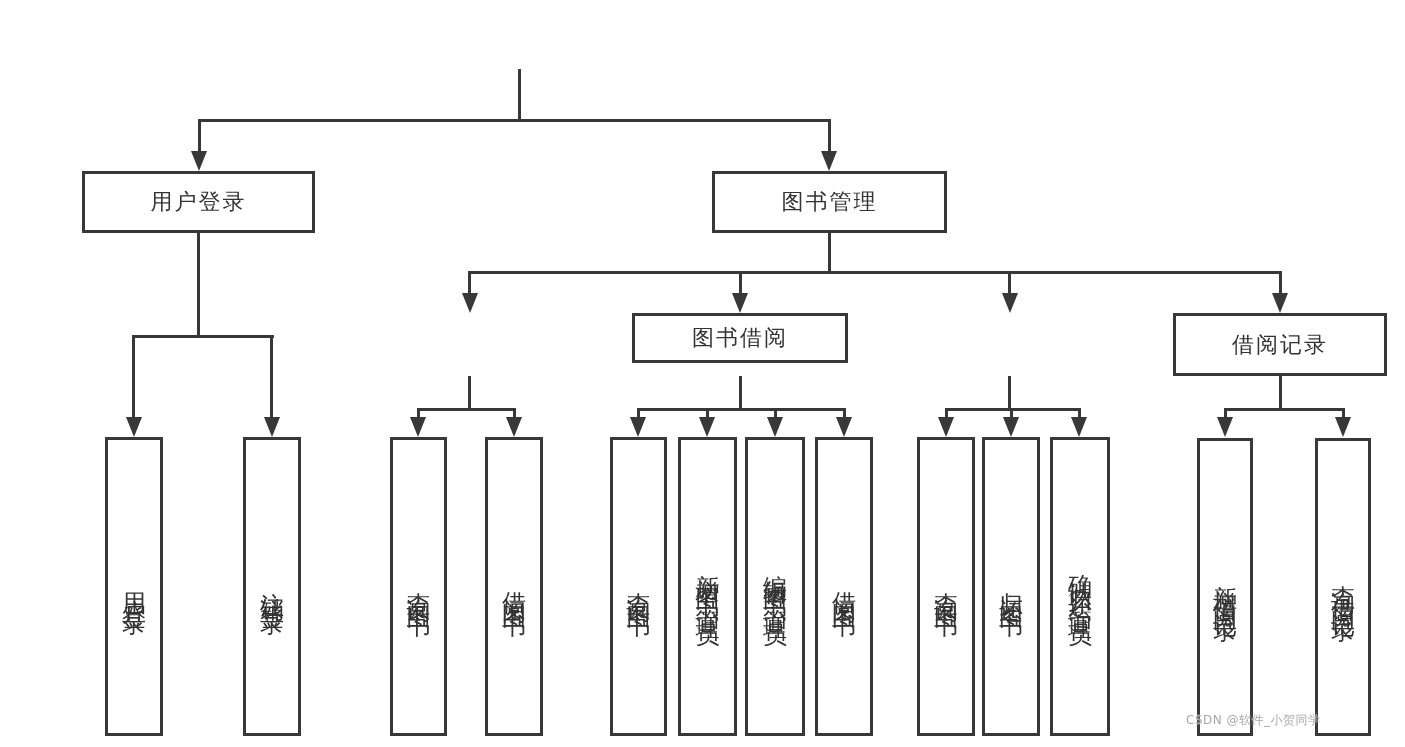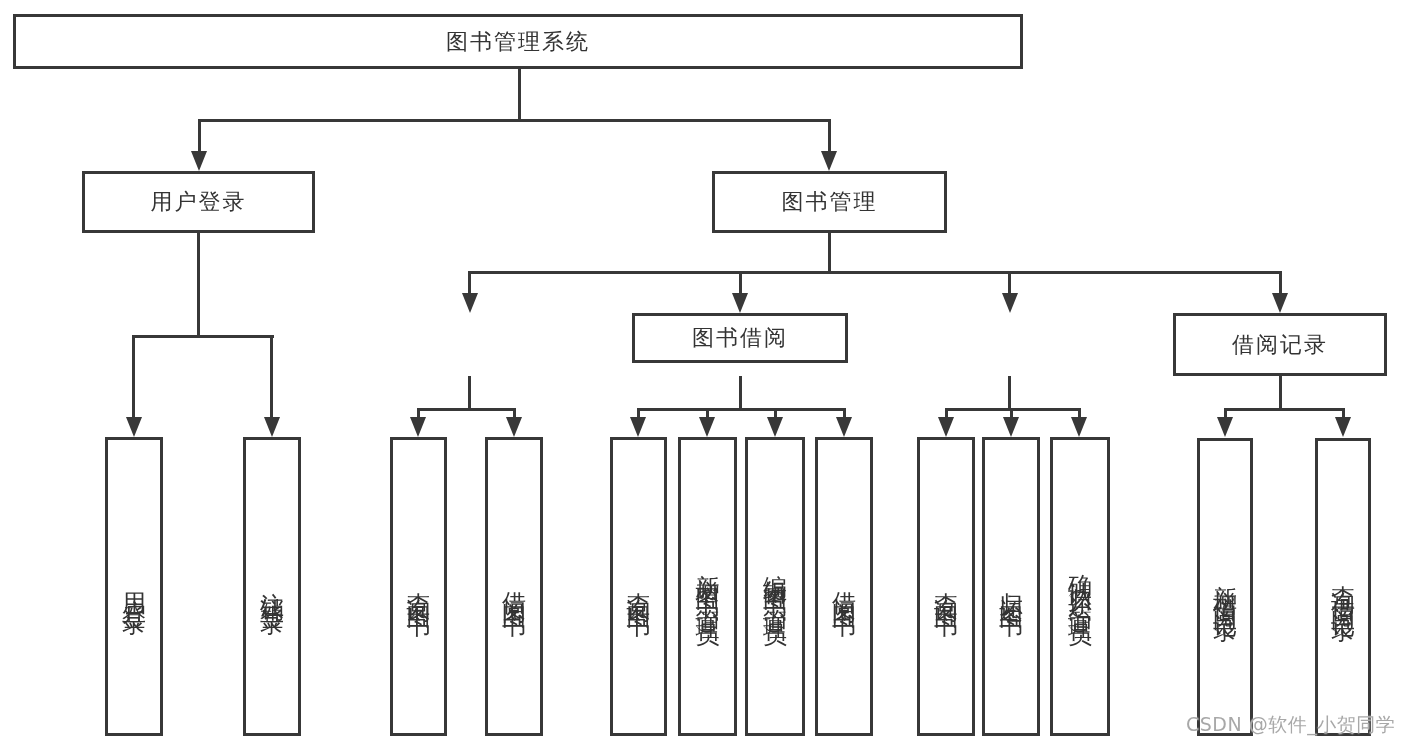--- a/index.html
+++ b/index.html
@@ -38,33 +38,32 @@
   .hl { position: absolute; height: 3px; background: var(--line, #383838); }
   .arr {
     position: absolute; width: 0; height: 0;
     border-left: 8px solid transparent;
     border-right: 8px solid transparent;
     border-top: 20px solid var(--line, #383838);
   }
   .watermark {
     position: absolute;
     left: 1186px; top: 712px;
-    font-size: 19px;
+    font-size: 12px;
     color: var(--watermark, #a8a8a8);
     white-space: nowrap;
     text-shadow: 0 0 2px #ffffff;
     letter-spacing: 0.5px;
   }
 </style>
 </head>
 <body>
 
 <div class="canvas">
 
-  <div class="box box-h" style="left:13px; top:14px; width:1010px; height:55px;">图书管理系统</div>
 
   <div class="vl" style="left:518px; top:69px; height:53px;"></div>
   <div class="hl" style="left:198px; top:119px; width:633px;"></div>
   <div class="vl" style="left:198px; top:119px; height:34px;"></div>
   <div class="arr" style="left:191px; top:151px;"></div>
   <div class="vl" style="left:828px; top:119px; height:34px;"></div>
   <div class="arr" style="left:821px; top:151px;"></div>
 
   <div class="box box-h" style="left:82px; top:171px; width:233px; height:62px;">用户登录</div>
   <div class="box box-h" style="left:712px; top:171px; width:235px; height:62px;">图书管理</div>

